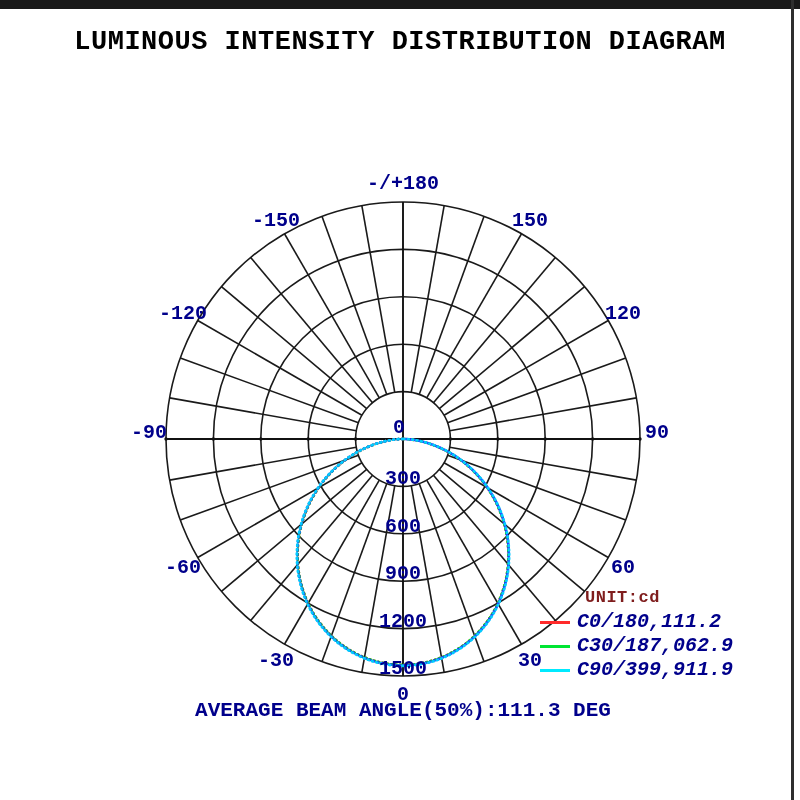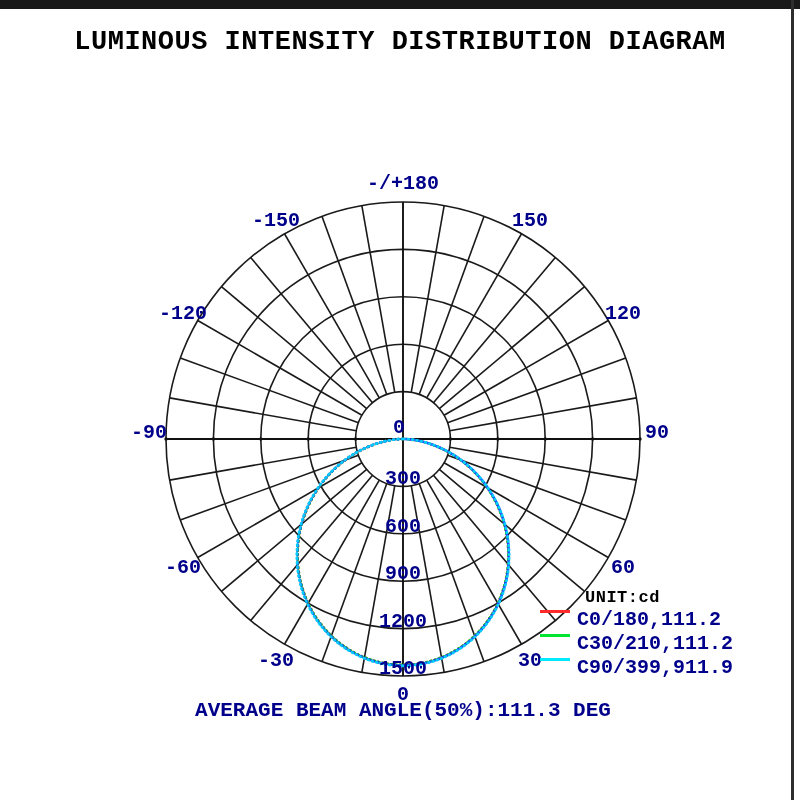--- a/index.html
+++ b/index.html
@@ -13,23 +13,23 @@
   .right-bar{position:absolute;left:791px;top:0;width:3px;height:800px;background:#2e2e2e;}
   .title{
     position:absolute;left:0;top:27px;width:800px;margin:0;
     text-align:center;font-size:27px;font-weight:bold;color:#000000;
     letter-spacing:0.5px;white-space:nowrap;
   }
   .chart-svg{position:absolute;left:0;top:0;}
   .legend{position:absolute;left:540px;top:588px;}
   .legend-unit{
     margin-left:45px;margin-bottom:3px;
-    font-size:17px;font-weight:bold;color:#000000;letter-spacing:0.5px;
+    font-size:17px;font-weight:bold;color:#7f1d1d;letter-spacing:0.5px;
   }
-  .legend-row{display:flex;height:24px;}
+  .legend-row{display:flex;align-items:center;height:24px;font-style:italic;}
   .legend-row .swatch{display:inline-block;width:30px;height:3px;margin-right:7px;flex:none;}
   .legend-row .legend-label{
     font-size:20px;font-weight:bold;color:#00008b;white-space:nowrap;line-height:1;
   }
   .footer-text{
     position:absolute;left:0;top:699px;width:806px;text-align:center;
     font-size:21px;font-weight:bold;color:#00008b;white-space:nowrap;
   }
   svg text{
     font-family:"Liberation Mono","DejaVu Sans Mono",monospace;
@@ -134,21 +134,21 @@
     </svg>
 
   <div class="legend">
     <div class="legend-unit">UNIT:cd</div>
     <div class="legend-row">
       <span class="swatch" style="background: rgb(255, 42, 42);"></span>
       <span class="legend-label">C0/180,111.2</span>
     </div>
     <div class="legend-row">
       <span class="swatch" style="background: rgb(0, 229, 50);"></span>
-      <span class="legend-label">C30/210,111.2</span>
+      <span class="legend-label">C30/187,062.9</span>
     </div>
     <div class="legend-row">
       <span class="swatch" style="background: rgb(0, 234, 255);"></span>
       <span class="legend-label">C90/399,911.9</span>
     </div>
   </div>
 
   <div class="footer-text">AVERAGE BEAM ANGLE(50%):111.3 DEG</div>
 </div>
 

